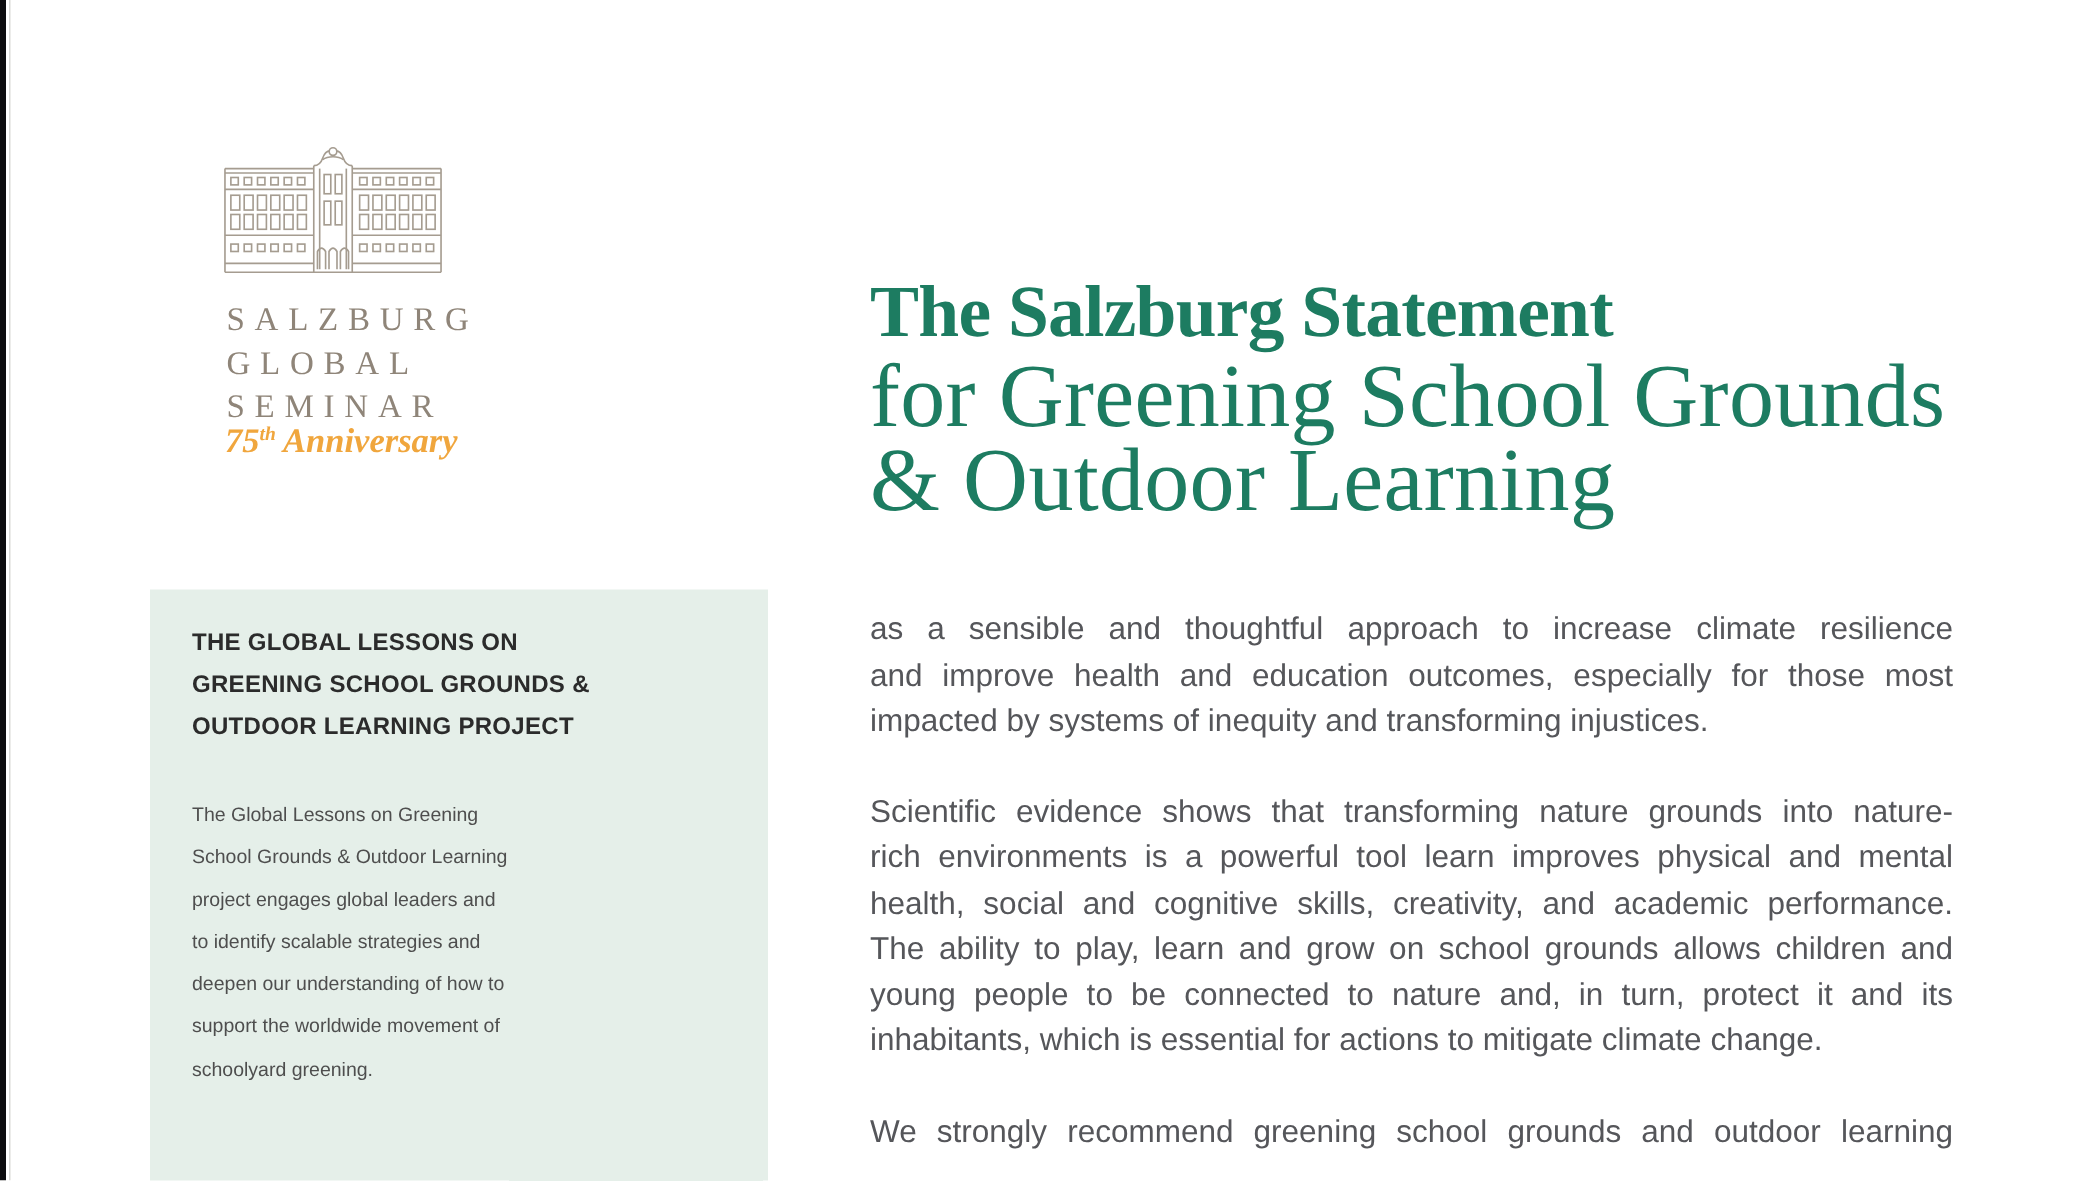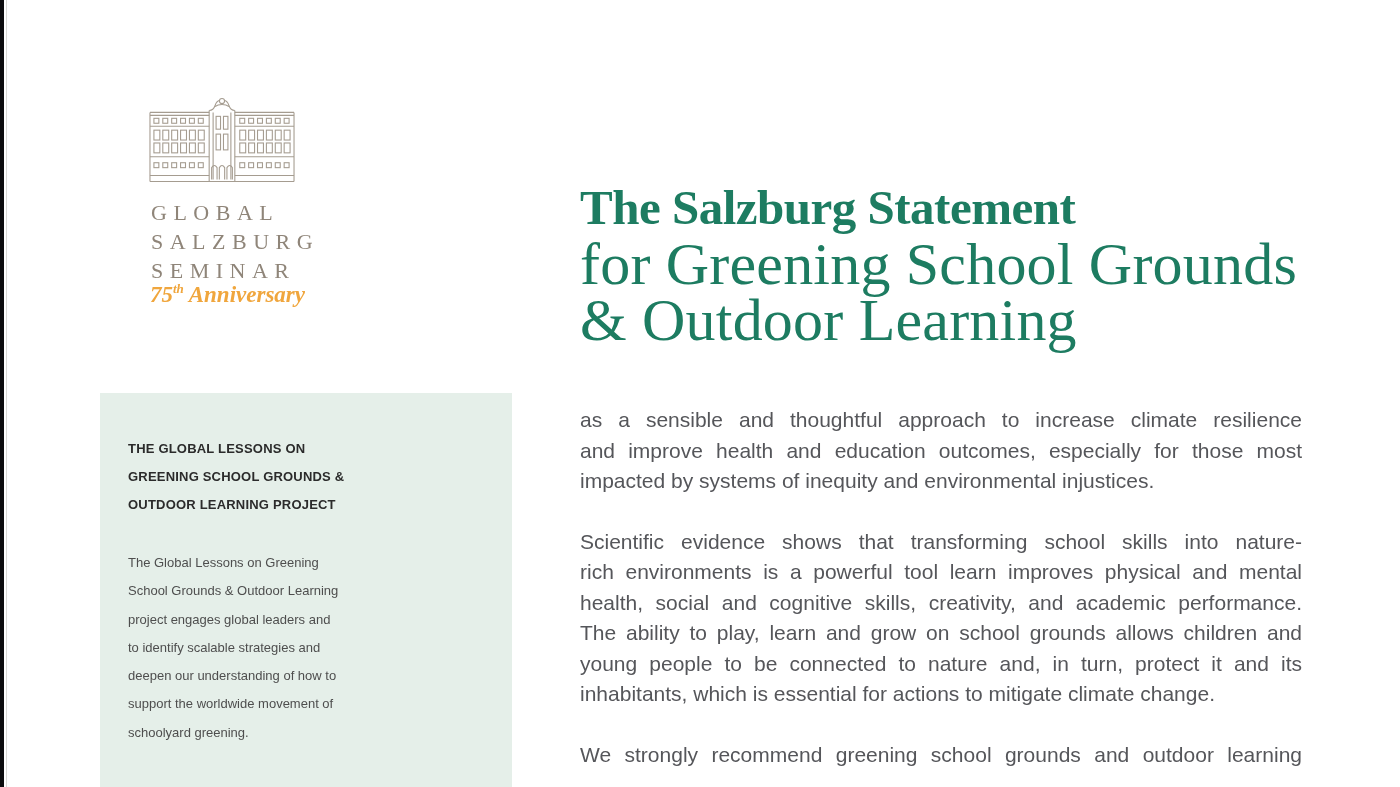--- a/index.html
+++ b/index.html
@@ -54,25 +54,24 @@
   }
   .title .t1{font-size:49px;font-weight:bold;line-height:57px;letter-spacing:-0.5px;}
   .title .t2,.title .t3{font-size:60px;font-weight:normal;line-height:56px;letter-spacing:0.2px;}
   
   .sidebar{
     position:absolute;left:100px;top:393px;width:412px;height:420px;
     background:var(--sidebar-bg);
     padding:22px 28px 0 28px;
   }
   .sidebar-heading{
-    font-size:13px;font-weight:bold;line-height:28px;
+    font-size:16px;font-weight:bold;line-height:28px;
     color:var(--sidebar-heading);
     letter-spacing:0.2px;
     margin-bottom:30px;
-    margin-top:20px;
   }
   .sidebar-body{
     font-size:13px;line-height:28.3px;
     color:var(--sidebar-text);
     margin-top:19px;
   }
   
   .main-col{
     position:absolute;left:580px;top:405px;width:722px;
   }
@@ -182,22 +181,22 @@
           <rect x="111" y="67" width="5" height="5"></rect>
           <rect x="120" y="67" width="5" height="5"></rect>
           <rect x="129" y="67" width="5" height="5"></rect>
           <rect x="138" y="67" width="5" height="5"></rect>
       </g>
     </g>
   </svg>
 </div>
 
 <div class="logo-org">
+  <div>SALZBURG</div>
   <div>GLOBAL</div>
-  <div>SALZBURG</div>
   <div>SEMINAR</div>
 </div>
 
 <div class="logo-anniv"><span>75</span><sup>th</sup><span> Anniversary</span></div>
 
 <div class="title">
   <div class="t1">The Salzburg Statement</div>
   <div class="t2">for Greening School Grounds</div>
   <div class="t3">&amp; Outdoor Learning</div>
 </div>
@@ -216,24 +215,24 @@
       <div class="tline">deepen our understanding of how to</div>
       <div class="tline">support the worldwide movement of</div>
       <div class="tline">schoolyard greening.</div>
     </div>
 </div>
 
 <div class="main-col">
   <div class="para">
       <div class="tline j">as a sensible and thoughtful approach to increase climate resilience</div>
       <div class="tline j">and improve health and education outcomes, especially for those most</div>
-      <div class="tline">impacted by systems of inequity and environmental injustices.</div>
+      <div class="tline">impacted by systems of inequity and transforming injustices.</div>
     </div>
   <div class="para">
-      <div class="tline j">Scientific evidence shows that transforming school skills into nature-</div>
+      <div class="tline j">Scientific evidence shows that transforming nature grounds into nature-</div>
       <div class="tline j">rich environments is a powerful tool learn improves physical and mental</div>
       <div class="tline j">health, social and cognitive skills, creativity, and academic performance.</div>
       <div class="tline j">The ability to play, learn and grow on school grounds allows children and</div>
       <div class="tline j">young people to be connected to nature and, in turn, protect it and its</div>
       <div class="tline">inhabitants, which is essential for actions to mitigate climate change.</div>
     </div>
   <div class="para">
       <div class="tline j">We strongly recommend greening school grounds and outdoor learning</div>
     </div>
 </div>

